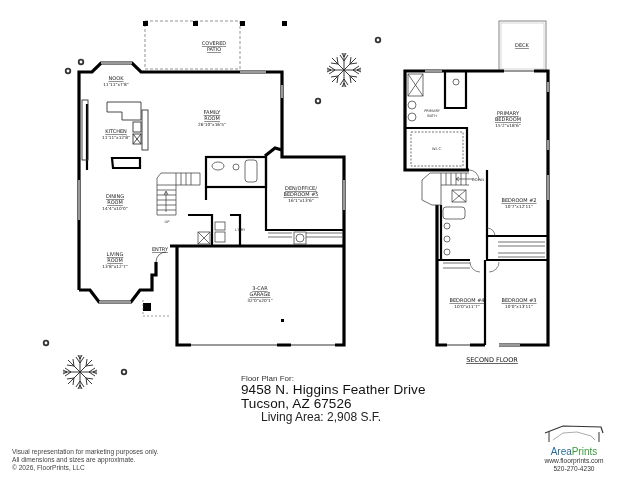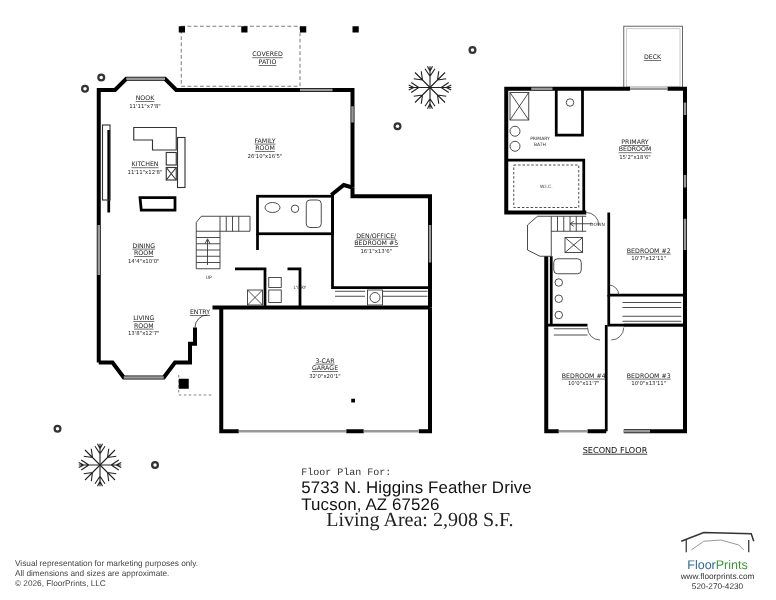--- a/index.html
+++ b/index.html
@@ -3,23 +3,23 @@
 <meta charset="utf-8">
 <style>
   html, body { margin:0; padding:0; background:#ffffff; }
   body { width:621px; height:480px; position:relative; overflow:hidden; font-family:"Liberation Sans", sans-serif; color:#111; }
   #plan { position:absolute; left:0; top:0; width:621px; height:480px; }
   .room-label { font-family:"DejaVu Sans", sans-serif; font-size:5px; fill:#222; text-anchor:middle; text-decoration:underline; }
   .room-dim { font-family:"DejaVu Sans", sans-serif; font-size:4.3px; fill:#222; text-anchor:middle; }
   .small-lbl { font-family:"DejaVu Sans", sans-serif; font-size:3.6px; fill:#333; text-anchor:middle; }
   .floor-title { font-family:"DejaVu Sans", sans-serif; font-size:6.5px; fill:#111; text-anchor:middle; text-decoration:underline; }
   .info { position:absolute; left:241px; top:374px; color:#222; }
-  .info .for { font-family:Liberation Mono, monospace; font-size:8px; color:#333; }
+  .info .for { font-family:Liberation Sans, sans-serif; font-size:8px; color:#333; }
   .info .addr { font-family:"Liberation Sans", sans-serif; font-size:13.5px; line-height:14px; color:#111; letter-spacing:0.1px; }
-  .info .meta { font-family:Liberation Serif, serif; font-size:16px; line-height:12px; color:#222;padding-left:20px; }
+  .info .meta { font-family:Liberation Sans, sans-serif; font-size:12px; line-height:12px; color:#222;padding-left:20px; }
   .disclaimer { position:absolute; left:12px; top:448px; font-family:"Liberation Sans", sans-serif; font-size:6.6px; line-height:8px; color:#444; }
   .logo { position:absolute; left:538px; top:424px; width:72px; text-align:center; }
   .logo .brand { font-family:"Liberation Sans", sans-serif; font-size:10px; font-weight:normal; }
   .logo .brand .a { color:#2a6a97; }
   .logo .brand .b { color:#3a9a3a; }
   .logo .web, .logo .phone { font-family:"Liberation Sans", sans-serif; font-size:6.6px; color:#333; line-height:8px; }
 </style>
 </head>
 <body>
 
@@ -271,34 +271,34 @@
     <g>
       <text class="room-label" x="519" y="302">BEDROOM #3</text>
       <text class="room-dim" x="519" y="308">10'0"x13'11"</text>
     </g>
     <text class="floor-title" x="492" y="362">SECOND FLOOR</text>
   </g>
 </svg>
 
 <div class="info">
   <div class="for">Floor Plan For:</div>
-  <div class="addr">5733 N. Higgins Feather Drive</div>
+  <div class="addr">9458 N. Higgins Feather Drive</div>
   <div class="addr">Tucson, AZ  67526</div>
   <div class="meta">Living Area:  2,908 S.F.</div>
 </div>
 
 <div class="disclaimer">
   <div>Visual representation for marketing purposes only.</div>
   <div>All dimensions and sizes are approximate.</div>
   <div>© 2026, FloorPrints, LLC</div>
 </div>
 
 <div class="logo">
   <svg width="62" height="18" viewBox="0 0 62 18">
     <path d="M2 9 L20 2 L58 3 L60 9" fill="none" stroke="#333" stroke-width="1.2"></path>
     <line x1="6" y1="8" x2="6" y2="18" stroke="#333" stroke-width="1"></line>
     <line x1="56" y1="8" x2="56" y2="18" stroke="#333" stroke-width="1"></line>
     <path d="M10 16 L20 9 L34 8 L48 12 L52 16" fill="none" stroke="#888" stroke-width="0.7"></path>
   </svg>
-  <div class="brand"><span class="a">Floor</span><span class="b">Prints</span></div>
+  <div class="brand"><span class="a">Area</span><span class="b">Prints</span></div>
   <div class="web">www.floorprints.com</div>
   <div class="phone">520-270-4230</div>
 </div>
 
 </body></html>

